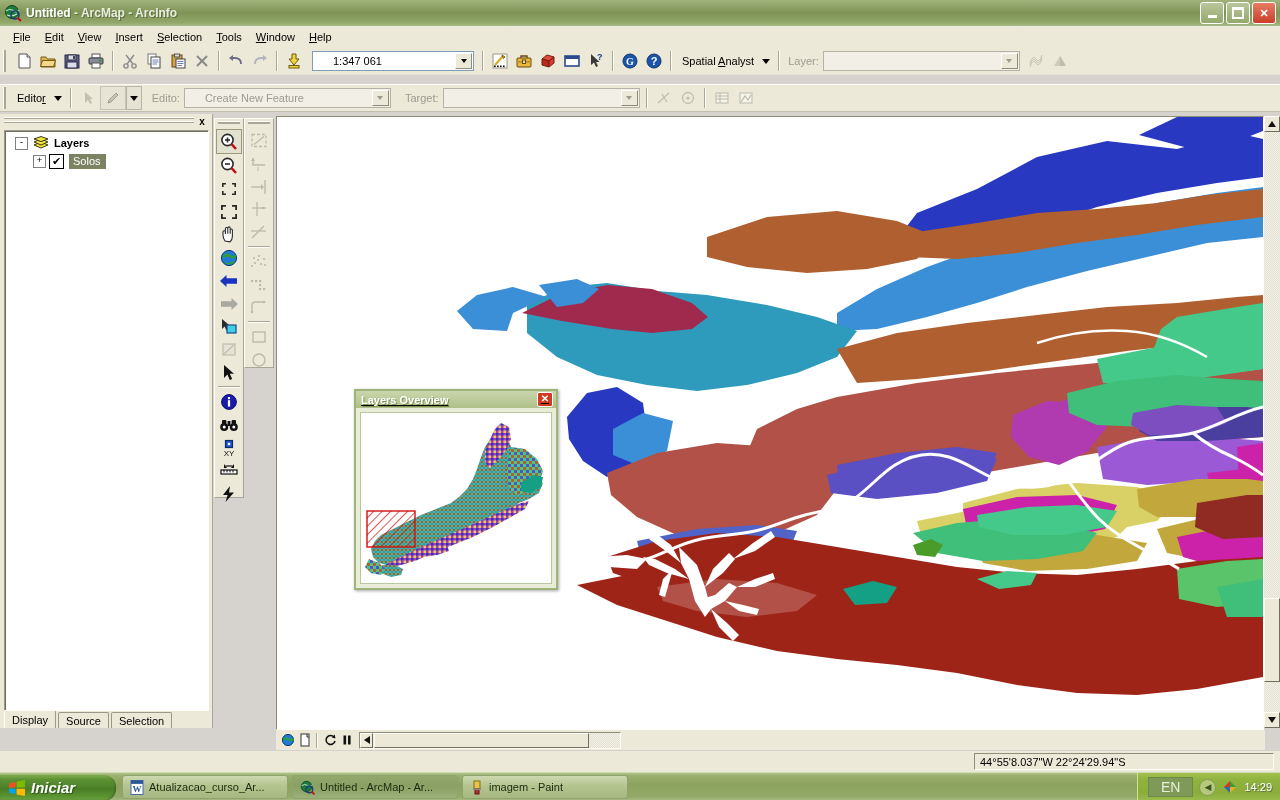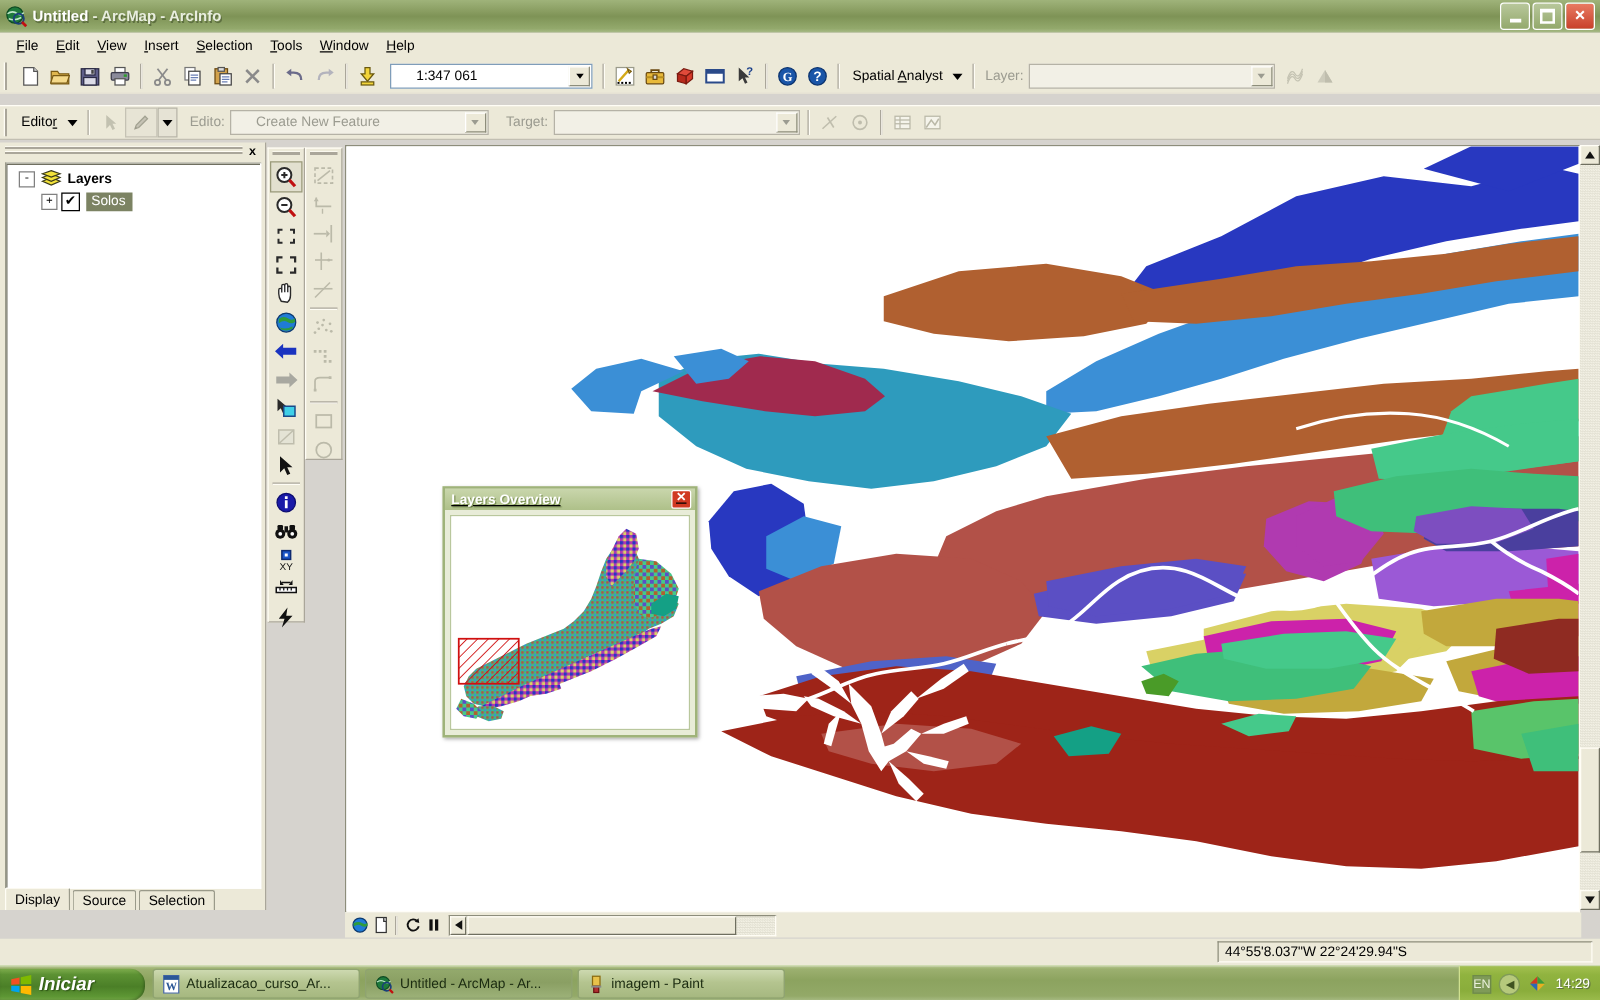--- a/index.html
+++ b/index.html
@@ -196,21 +196,21 @@
     background:linear-gradient(to bottom,#cdd9b0,#b4c48f 45%,#a6b880);
     border:1px solid #8fa371;border-radius:3px;
     display:flex;align-items:center;gap:5px;font-size:11px;color:#1b2b10;overflow:hidden;white-space:nowrap;
   }
   .tbtask.active{background:linear-gradient(to bottom,#93a96c,#8a9f63 45%,#9cb178);}
   .tray{
     margin-left:auto;height:28px;display:flex;align-items:center;gap:6px;padding:0 8px 0 10px;
     background:linear-gradient(to bottom,#a3c04f 0%,#90b33f 25%,#8aad3b 70%,#9cbc4d 100%);
     border-left:1px solid #cfe08f;
   }
-  .tray-lang{background:#7f9a58;color:#e9f0da;font-size:10px;padding:1px 0;border:1px solid #6e8a48;}
+  .tray-lang{background:#7f9a58;color:#e9f0da;font-size:14px;padding:1px 12px;border:1px solid #6e8a48;}
   .tray-chev{width:15px;height:15px;border-radius:50%;background:#b6c97c;border:1px solid #7f9a58;
              display:flex;align-items:center;justify-content:center;font-size:9px;color:#3f5321;}
   .tray-time{color:#fff;font-size:11px;text-shadow:1px 1px 0 #5e7040;}
 
   svg{display:block;}
 </style>
 </head>
 <body>
 
 <div id="app">

